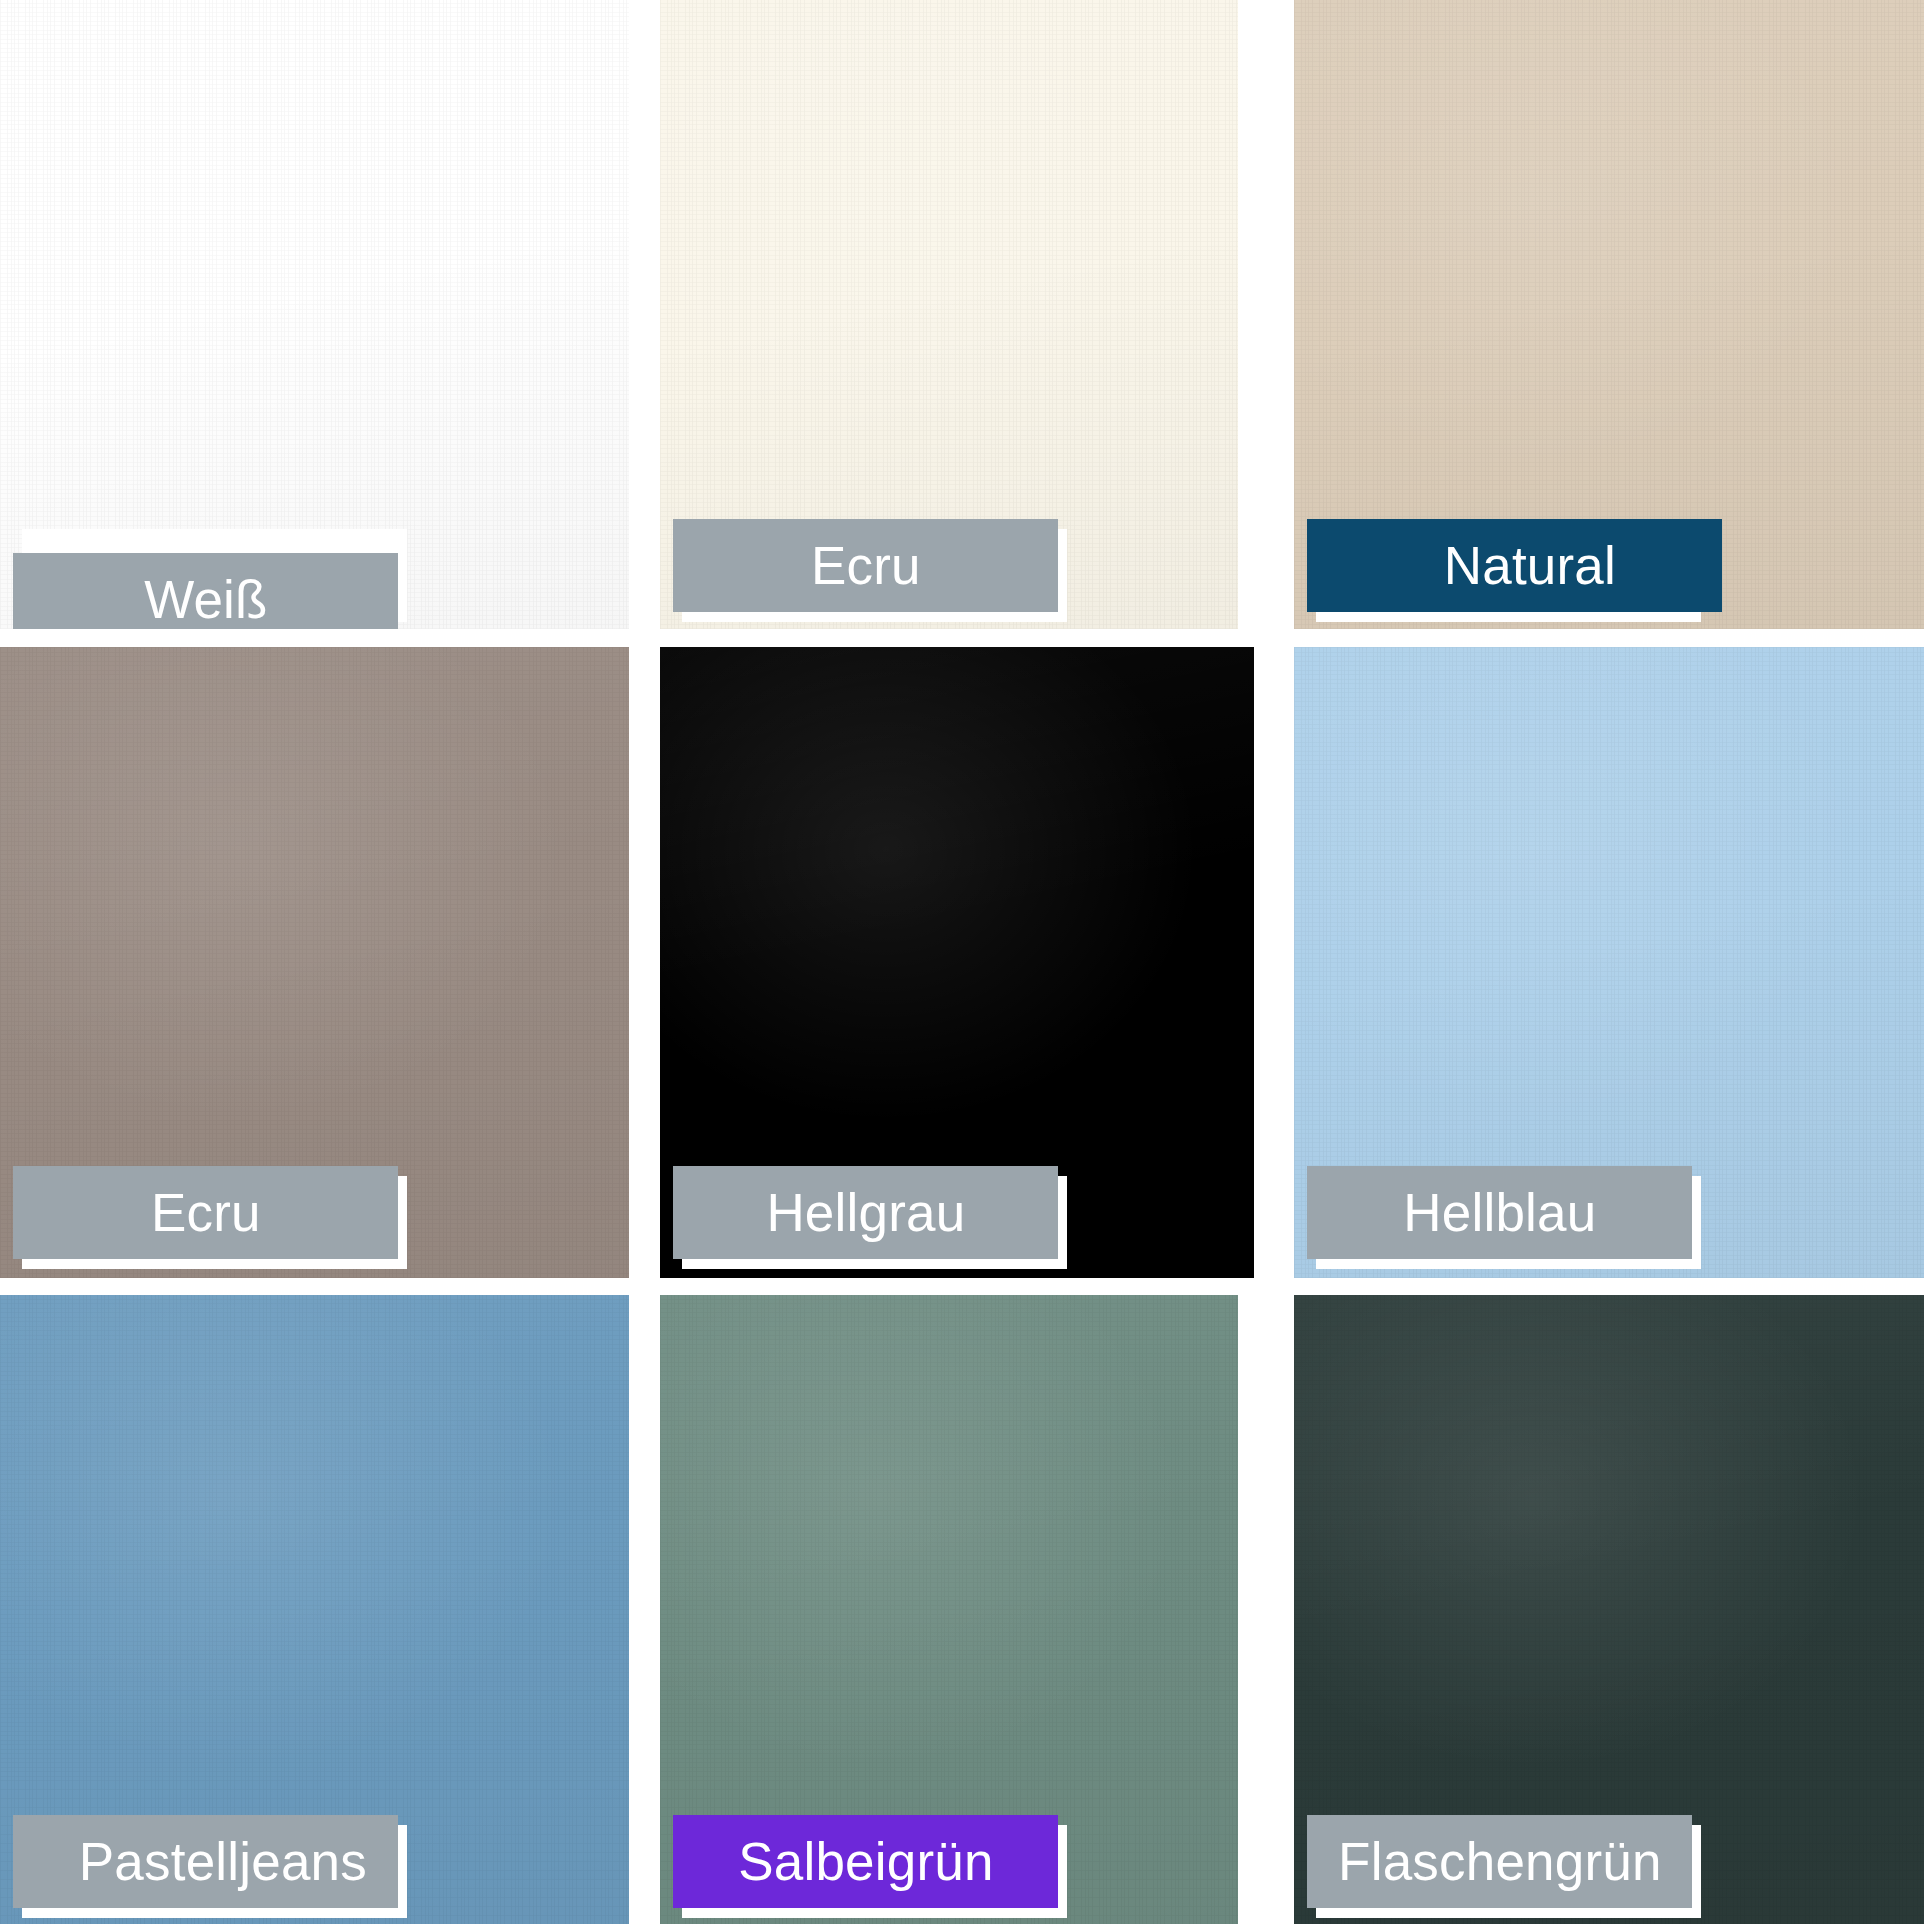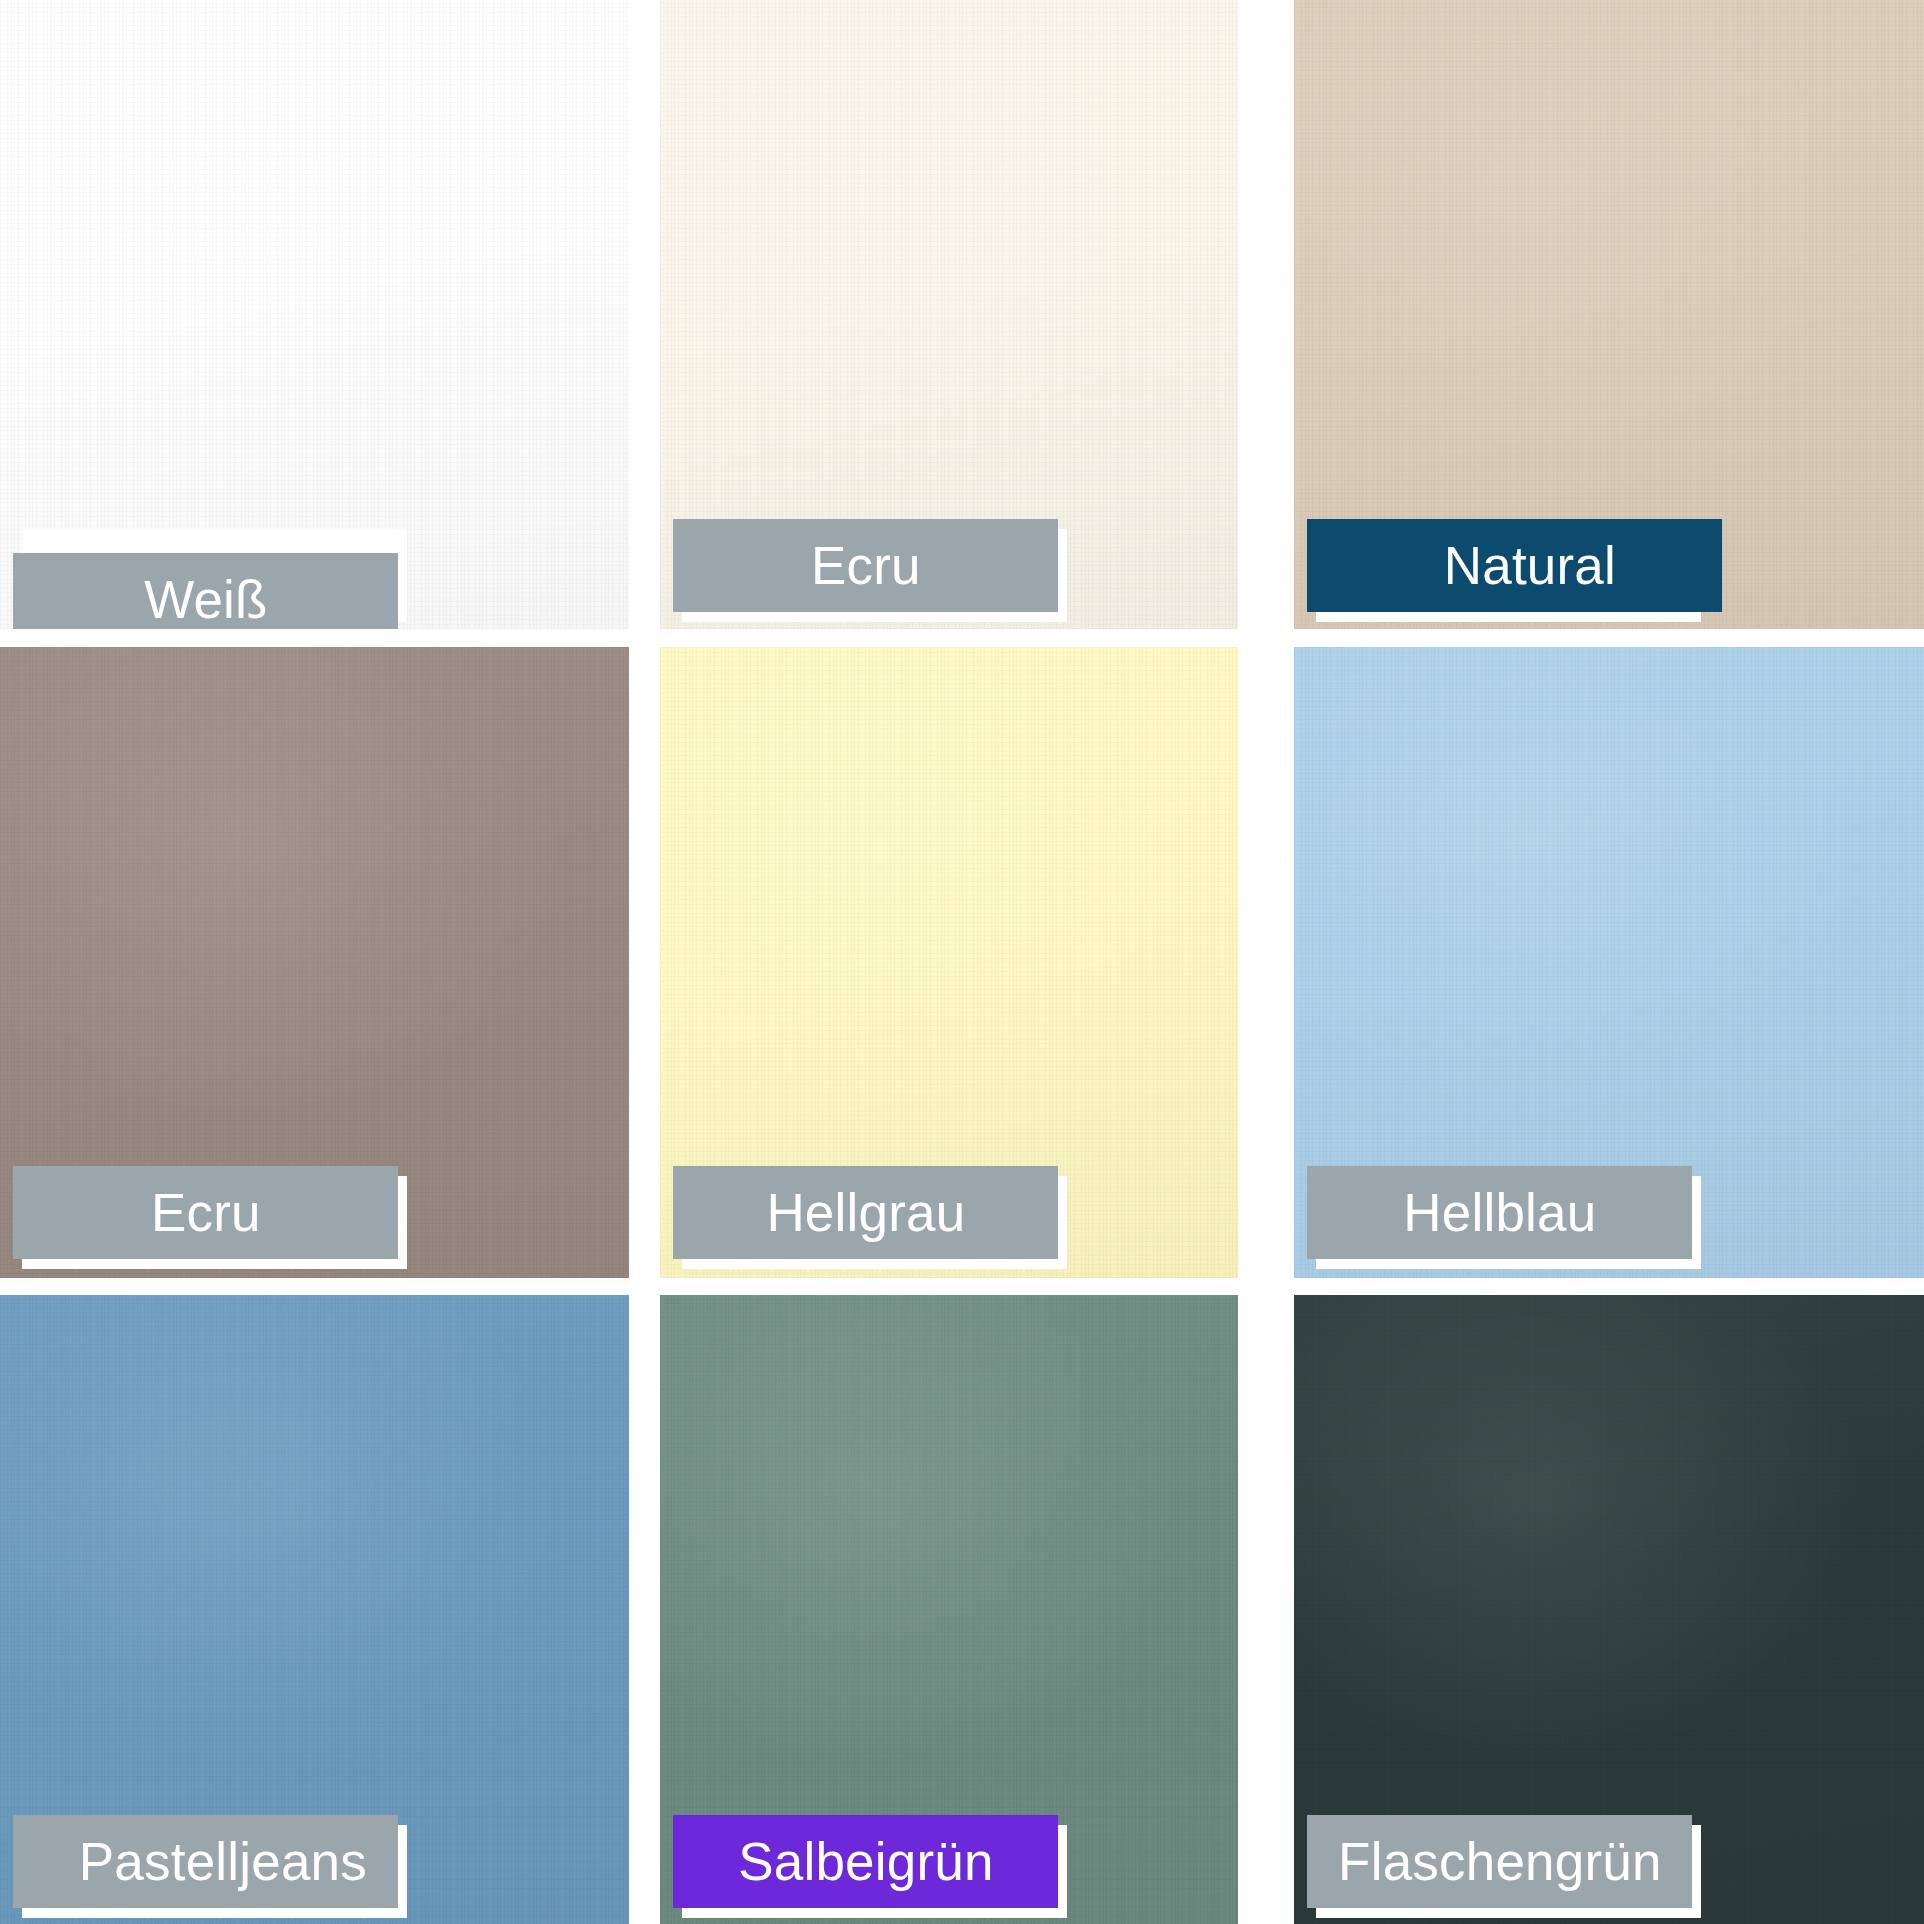--- a/index.html
+++ b/index.html
@@ -147,21 +147,21 @@
     <div class="fabric-texture"></div>
     <div class="fabric-sheen"></div>
     <div class="label-wrap at-row2">
       <div class="label-shadow" style="background-color: rgb(255, 255, 255);"></div>
       <div class="label-plate" style="background-color: rgb(155, 165, 172);">
         <span class="label-text" style="color: rgb(255, 255, 255);">Ecru</span>
       </div>
     </div>
   </div>
 
-  <div class="swatch-cell row-2 col-2" style="background-color: #fef9c3;">
+  <div class="swatch-cell row-2 col-2" style="background-color: #000000; padding-left: 16px;">
     <div class="fabric-texture"></div>
     <div class="fabric-sheen"></div>
     <div class="label-wrap at-row2">
       <div class="label-shadow" style="background-color: rgb(255, 255, 255);"></div>
       <div class="label-plate" style="background-color: rgb(155, 165, 172);">
         <span class="label-text" style="color: rgb(255, 255, 255);">Hellgrau</span>
       </div>
     </div>
   </div>
 

